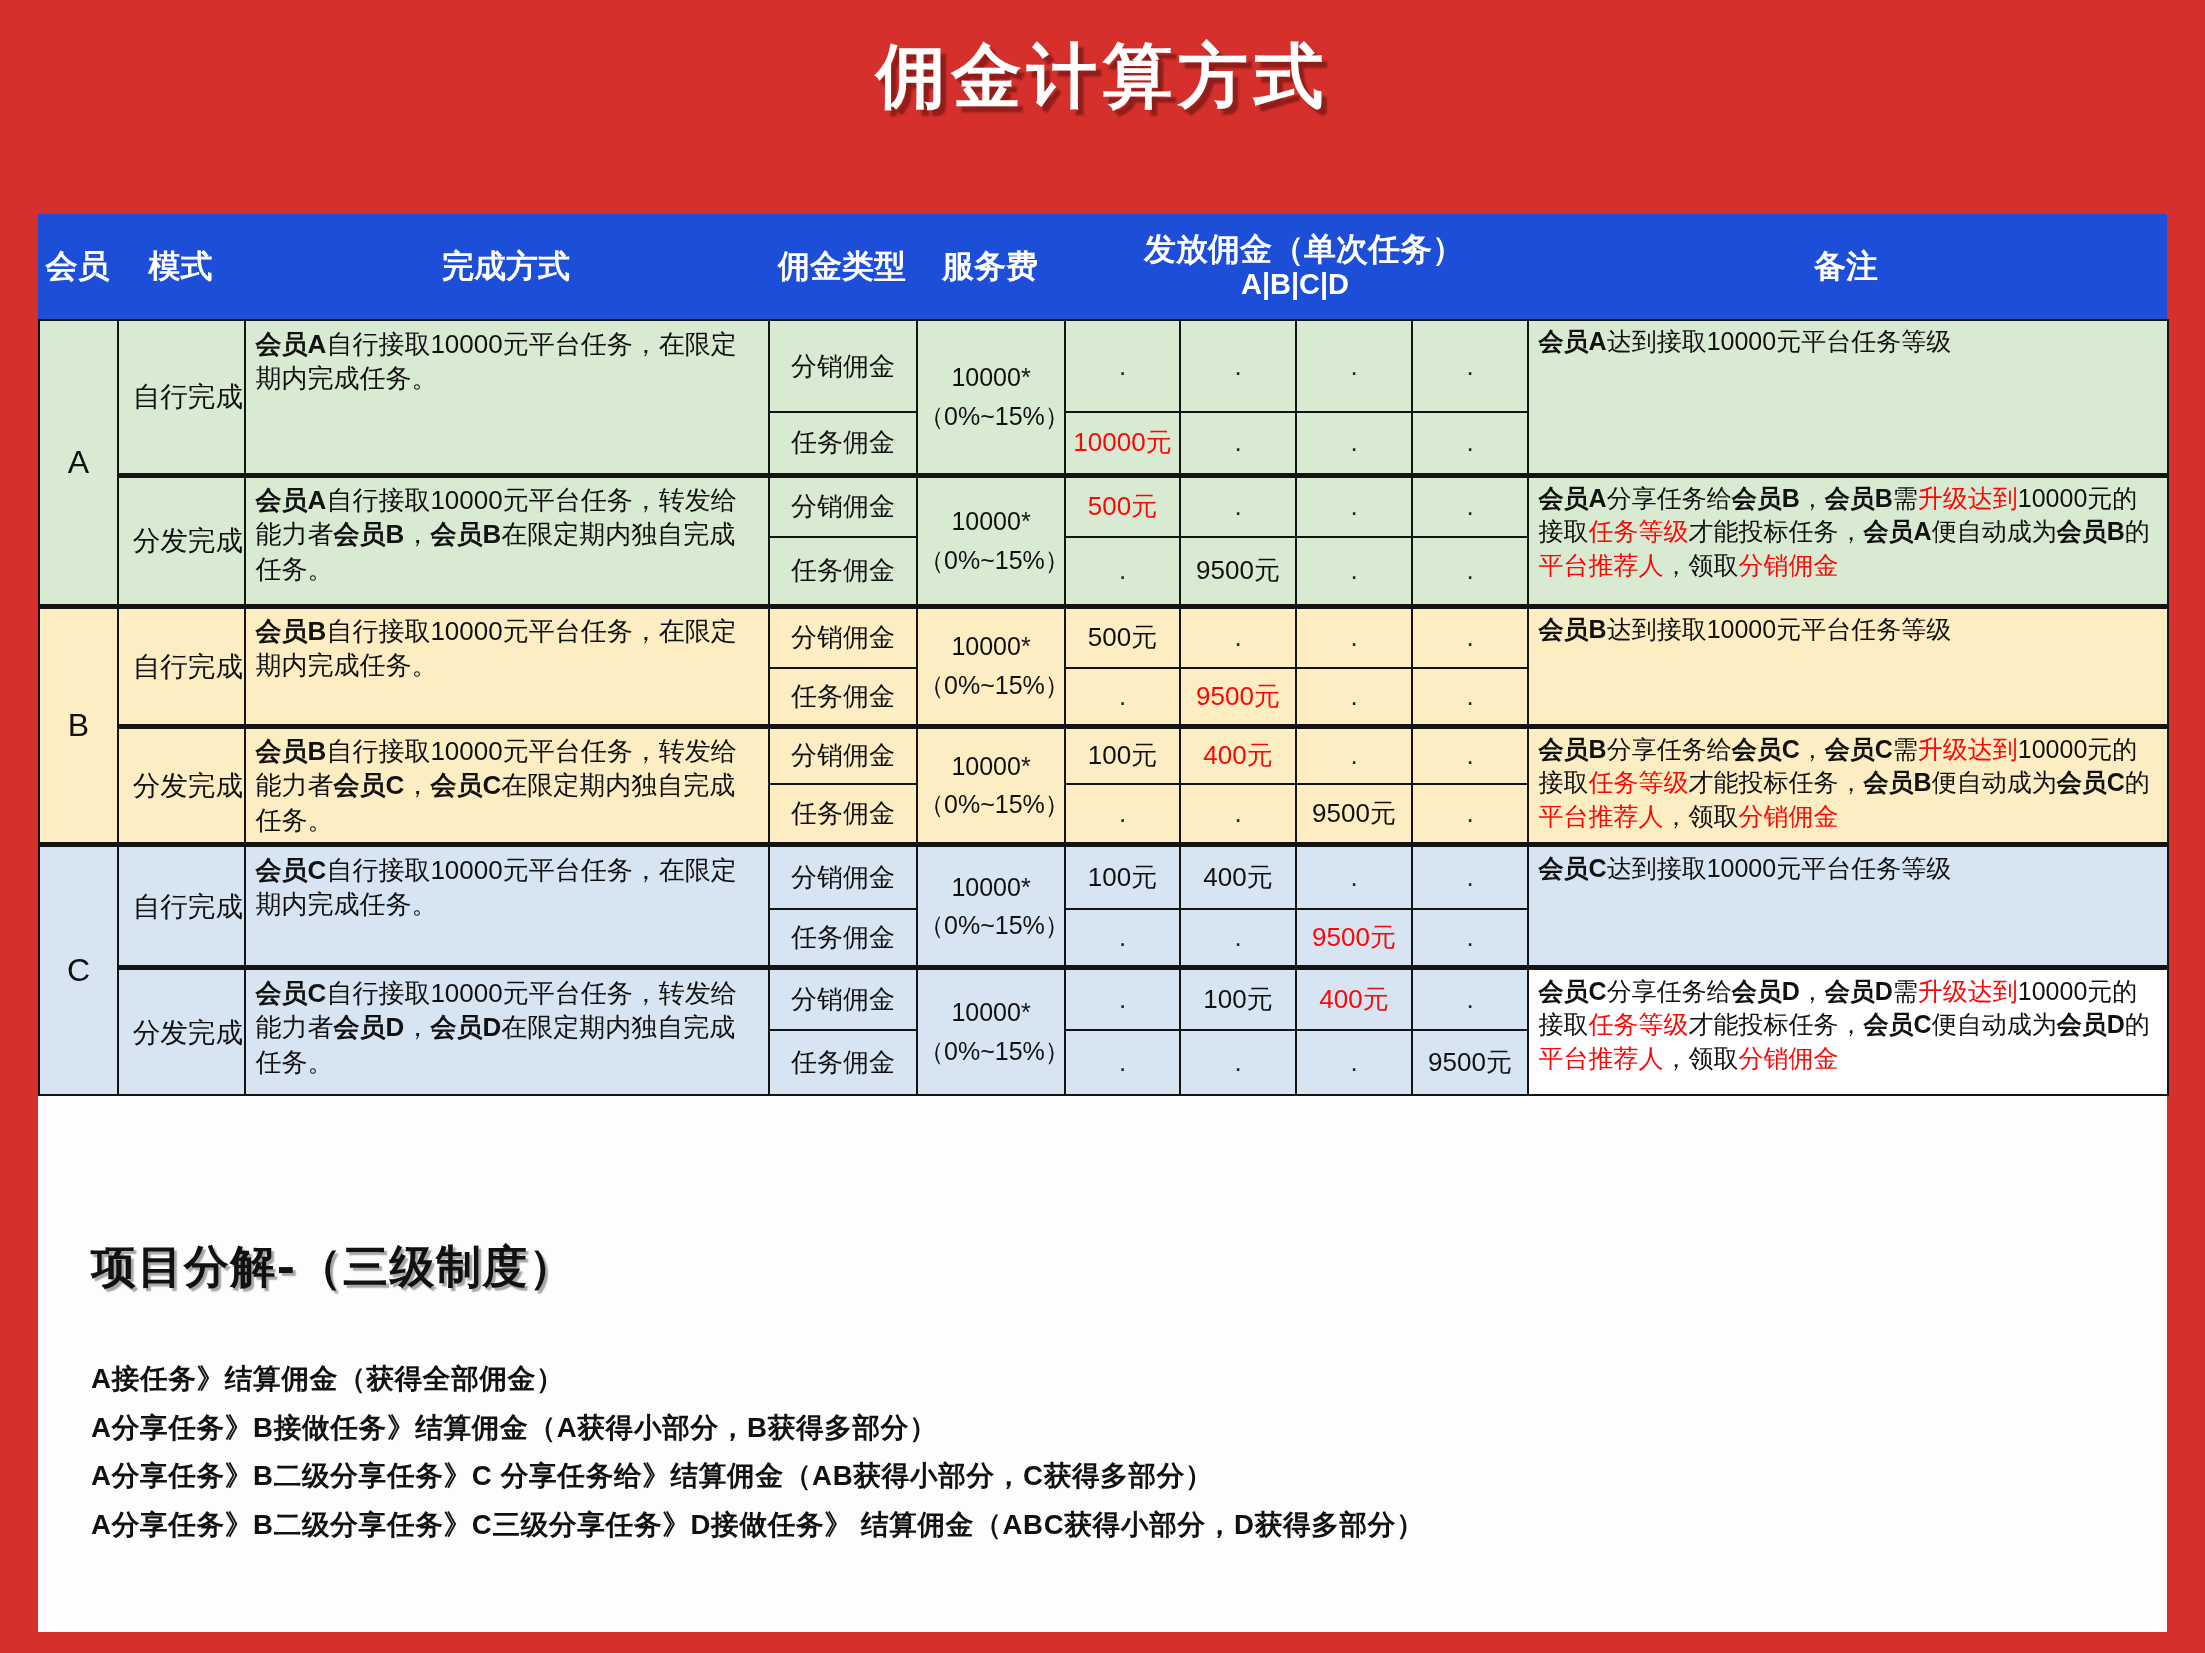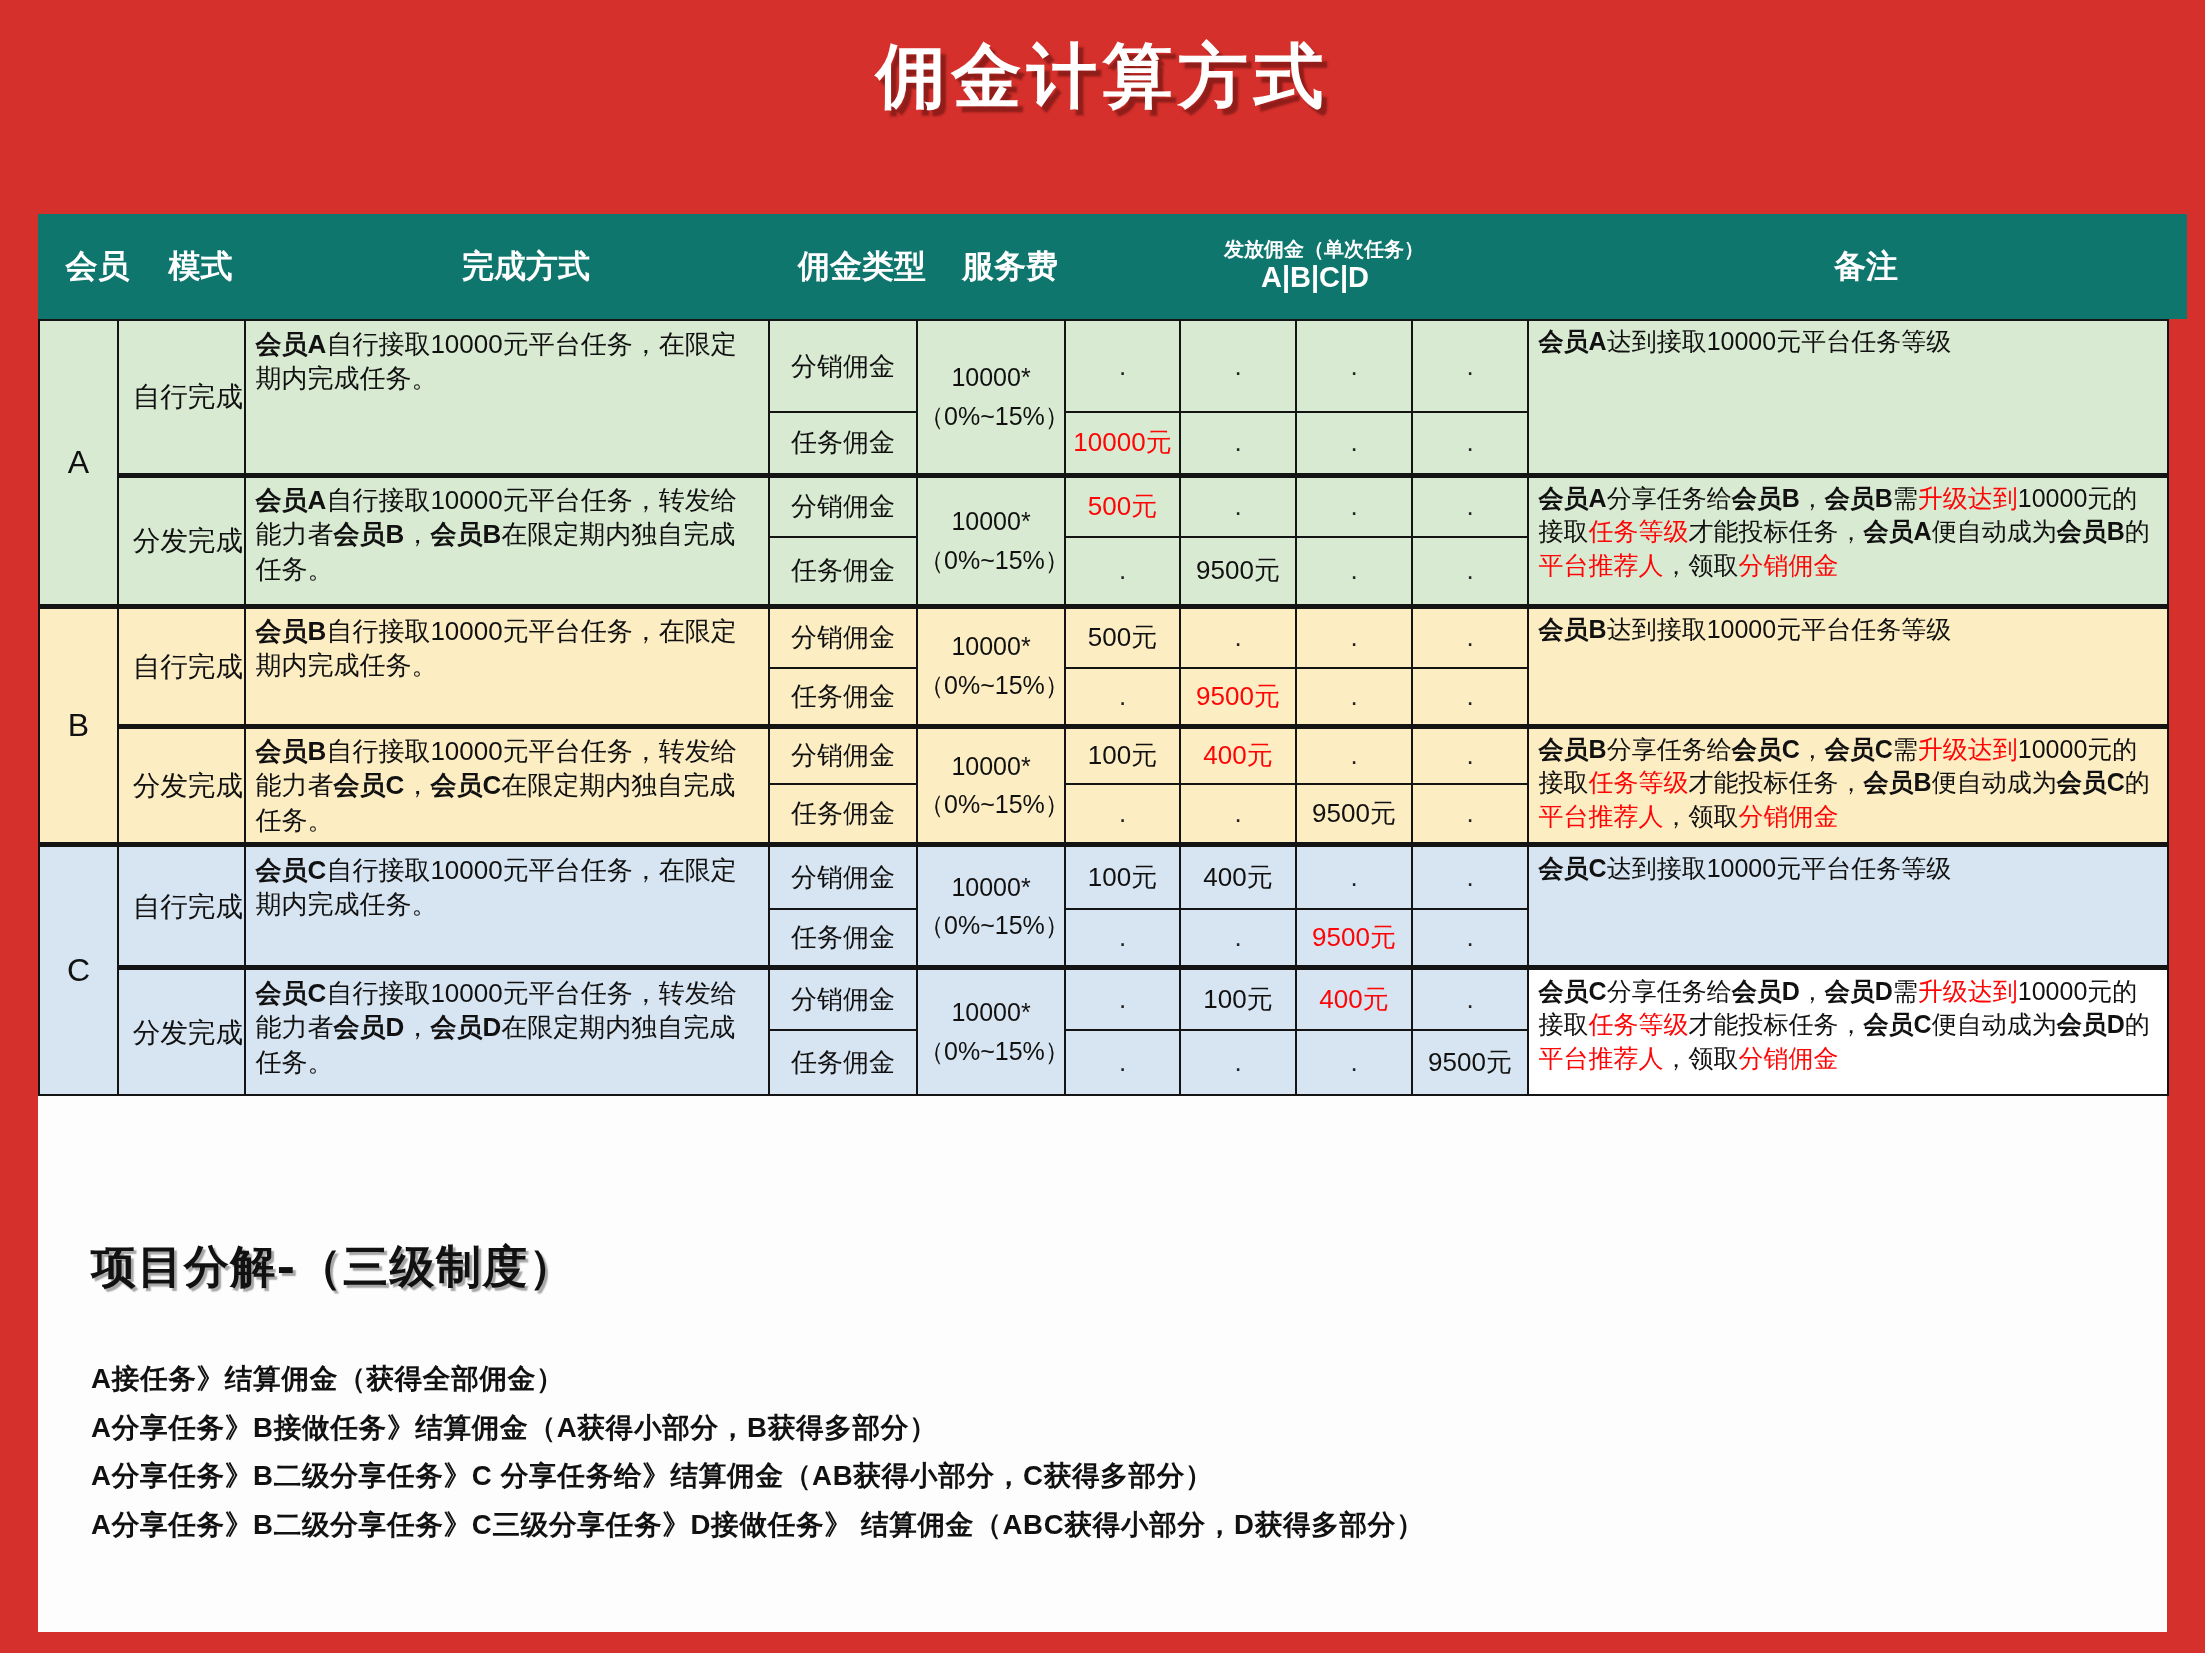--- a/index.html
+++ b/index.html
@@ -3,27 +3,27 @@
 <meta charset="utf-8">
 <style>
   html,body{margin:0;padding:0;}
   .canvas{position:relative;width:2205px;height:1654px;background:#d5302b;overflow:hidden;
           font-family:"Liberation Sans",sans-serif;}
   .title{position:absolute;top:30px;left:0;width:100%;text-align:center;margin:0;
          color:#ffffff;font-size:70px;font-weight:900;letter-spacing:5.5px;
          text-shadow:5.5px 6.2px 2.1px rgba(88,14,12,.55);}
   .whitebox{position:absolute;left:38px;top:318px;width:2129px;height:1314px;background:#fdfdfd;}
   
-  .thead{position:absolute;left:38px;top:214px;width:2129px;height:105px;background:#0f766e;
-         display:flex;color:#fff;font-weight:700;padding-left:20px;}
+  .thead{position:absolute;left:38px;top:214px;width:2129px;height:105px;background:#1d4ed8;
+         display:flex;color:#fff;font-weight:700;}
   .thc{display:flex;flex-direction:column;align-items:center;justify-content:center;
        height:100%;font-size:32px;text-align:center;}
   .w-member{width:79px}.w-mode{width:127px}.w-desc{width:524px}.w-ctype{width:148px}
   .w-fee{width:148px}.w-payout{width:462px}.w-note{width:640px}
-  .payout-main{font-size:20px;line-height:1.15;margin-left:18px;}
+  .payout-main{font-size:32px;line-height:1.15;margin-left:18px;}
   .payout-sub{font-size:29px;line-height:1.15;}
   
   .gridwrap{position:absolute;left:38px;top:319px;width:2129px;}
   table.grid{border-collapse:collapse;table-layout:fixed;width:2129px;border:2.8px solid #141414;}
   table.grid td{border:2.1px solid #141414;color:#111;overflow:hidden;}
   tr.gstart td{border-top-width:5.5px;}
   td.member{font-size:32px;text-align:center;}
   td.mode{font-size:27.6px;text-align:right;}
   td.desc{font-size:26px;line-height:1.32;padding:5.5px 9.6px;vertical-align:top;text-align:left;}
   td.ctype{font-size:26px;text-align:center;}

